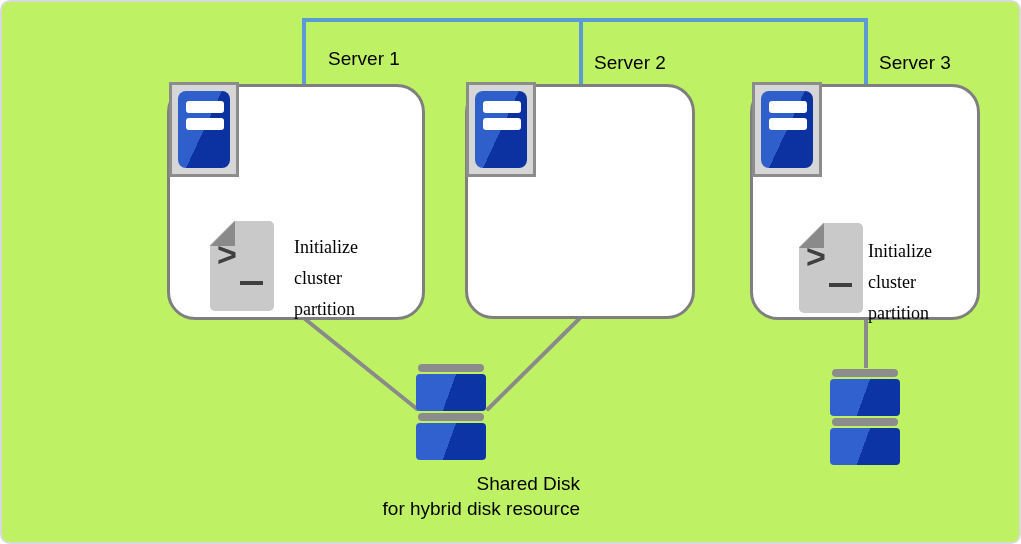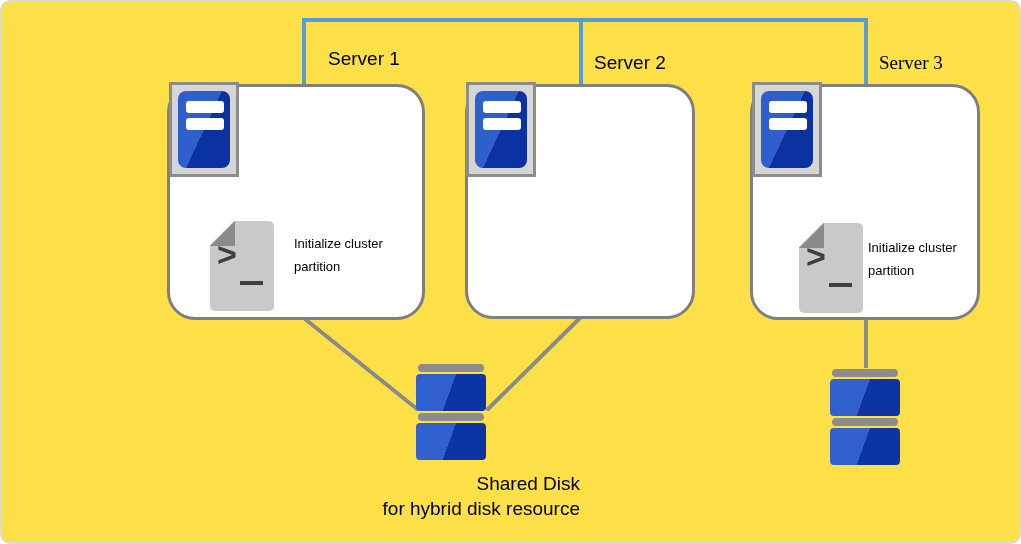--- a/index.html
+++ b/index.html
@@ -1,32 +1,32 @@
 <!DOCTYPE html>
 <html><head>
 <meta charset="utf-8">
 <style>
   html,body { margin:0; padding:0; background:#fff; }
   * { box-sizing:border-box; }
   .canvas {
     position:relative; width:1021px; height:544px;
-    background:#fde047; border:2px solid #d9d9d9; border-radius:10px;
+    background:#bef264; border:2px solid #d9d9d9; border-radius:10px;
     font-family:"Liberation Sans", sans-serif; color:#000; overflow:hidden;
   }
   
   .net { position:absolute; background:#5b9bd5; }
   .net-h  { left:300px; top:16px; width:566px; height:4px; }
   .net-v1 { left:300px; top:16px; width:4px; height:66px; }
   .net-v2 { left:577px; top:16px; width:4px; height:66px; }
   .net-v3 { left:862px; top:16px; width:4px; height:66px; }
   
   .srv-label { position:absolute; font-size:19px; white-space:nowrap; }
   .sl1 { left:326px; top:46px; }
   .sl2 { left:592px; top:50px; }
-  .sl3 { left:877px; top:50px;font-family:Liberation Serif, serif; }
+  .sl3 { left:877px; top:50px; }
   
   .box { position:absolute; border:3px solid #7f7f7f; border-radius:28px; background:#fff; }
   .box1 { left:165px; top:82px; width:258px; height:236px; }
   .box2 { left:463px; top:82px; width:230px; height:235px; }
   .box3 { left:748px; top:82px; width:230px; height:236px; }
   
   .connectors { position:absolute; left:0; top:0; }
   
   .server-icon { position:absolute; width:70px; height:95px;
     background:#d6d6d6; border:3px solid #8c8c8c; }
@@ -39,21 +39,21 @@
   .script-icon { position:absolute; width:64px; height:90px; }
   .script-doc { position:absolute; inset:0; background:#c9c9c9; border-radius:5px;
     clip-path:polygon(24px 0, 100% 0, 100% 100%, 0 100%, 0 24px); }
   .script-fold { position:absolute; left:0; top:0; width:25px; height:25px; background:#8a8a8a;
     clip-path:polygon(0 100%, 100% 0, 100% 100%); }
   .script-prompt { position:absolute; left:7px; top:16px; font-size:34px; font-weight:bold;
     color:#3f3f3f; line-height:34px; }
   .script-cursor { position:absolute; left:30px; top:60px; width:23px; height:4px; background:#3f3f3f; }
   .sc1 { left:208px; top:219px; } .sc3 { left:797px; top:221px; }
   
-  .script-label { position:absolute; width:96px; font-size:13px; line-height:23px; }
+  .script-label { position:absolute; width:96px; font-size:18px; line-height:31px;font-family:Liberation Serif, serif; }
   .scl1 { left:292px; top:230px; } .scl3 { left:866px; top:234px; }
   
   .disk { position:absolute; width:70px; display:flex; flex-direction:column; }
   .disk .pill { height:8px; margin:0 2px 2px; border-radius:4px; background:#8c8c8c; }
   .disk .platter { height:37px; margin-bottom:2px; border-radius:4px;
     background:linear-gradient(110deg, #3161ce 48%, #0c34a4 48%); }
   .disk-shared { left:414px; top:362px; }
   .disk-3 { left:828px; top:367px; }
   
   .disk-label { position:absolute; font-size:19px; line-height:25px; text-align:right; }

